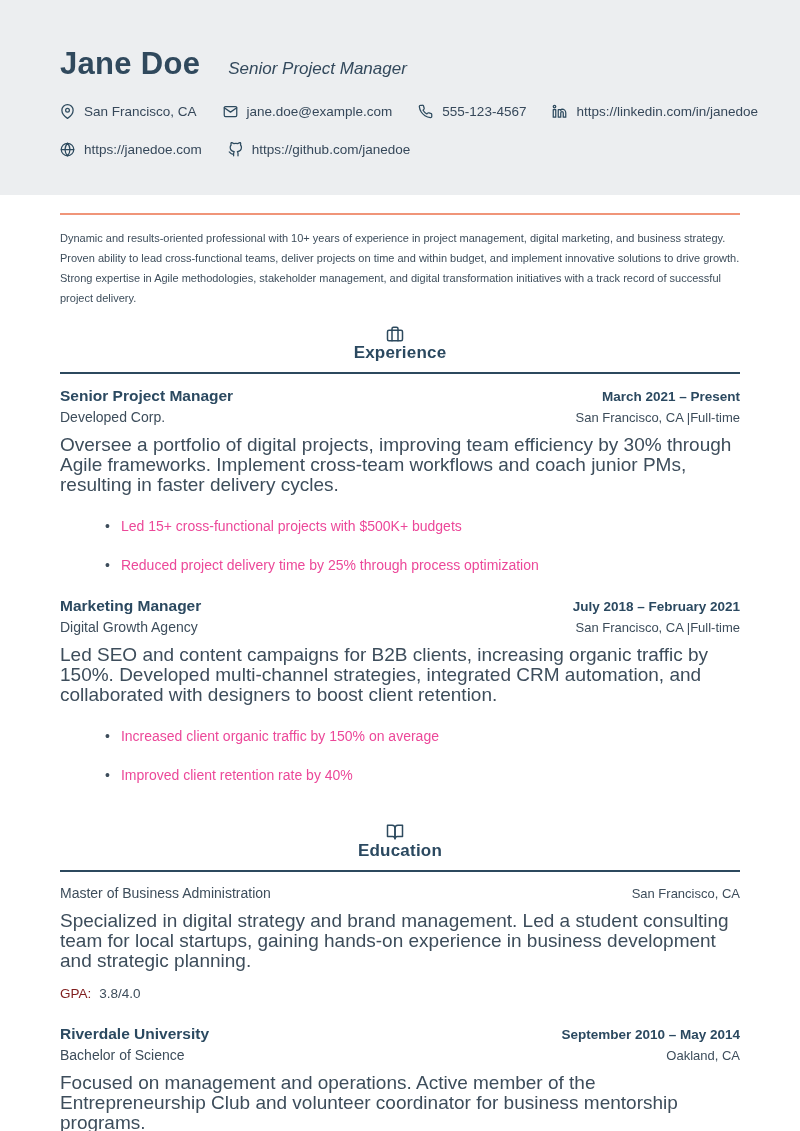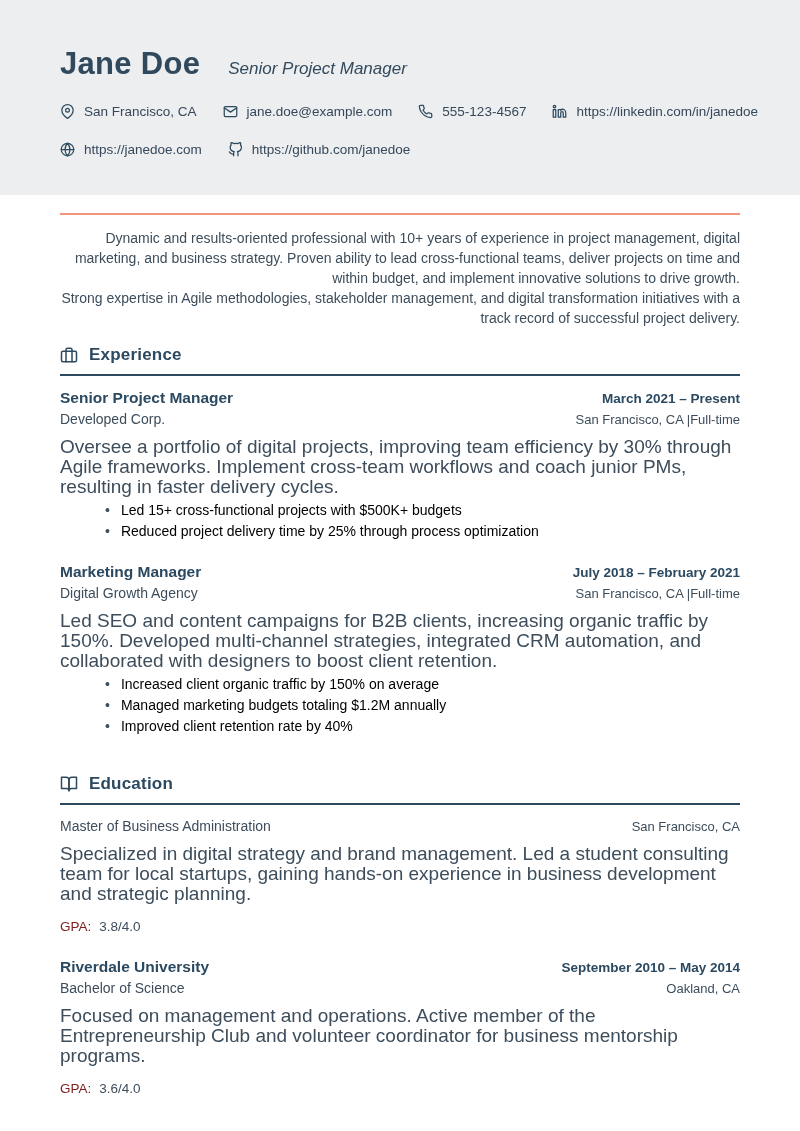--- a/index.html
+++ b/index.html
@@ -31,28 +31,29 @@
     display:flex; align-items:center; margin-right:26px;
     font-size:13.5px; color:#36485a; white-space:nowrap;
   }
   .contact-item .ic { display:inline-flex; margin-right:9px; color:#2d4a5e; }
   .contact-item .ic svg { display:block; }
 
   
   .main { padding:0 60px; }
   .top-divider { border:none; border-top:2px solid #f09579; margin-top:18px; }
 
-  .summary { margin-top:13px; font-size:14px; line-height:20px; color:#3d4d5b;text-align:right; }
+  .summary { margin-top:13px; font-size:11px; line-height:20px; color:#3d4d5b; }
   .summary p { margin:0; }
 
   .section-header {
     display:flex; align-items:center;
     padding-bottom:9px;
     border-bottom:2px solid #2c495e;
     color:#2b4960;
+    flex-direction:column;
   }
   .section-header.no-rule { border-bottom:none; padding-bottom:0; }
   .section-header .ic { display:inline-flex; margin-right:11px; color:#2d4a5e; }
   .section-header .ic svg { display:block; }
   .section-title { font-size:17px; font-weight:bold; letter-spacing:0.2px; }
 
   .section--experience { margin-top:17px; }
   .section--education  { margin-top:40px; }
   .section--skills     { margin-top:46px; }
 
@@ -60,21 +61,21 @@
   .entry + .entry { margin-top:24px; }
   .entry-row { display:flex; justify-content:space-between; align-items:baseline; }
   .entry-row.sub { margin-top:4px; }
   .entry-title { font-size:15.5px; font-weight:bold; color:#2b4960; }
   .entry-dates { font-size:13.5px; font-weight:bold; color:#2b4960; white-space:nowrap; }
   .entry-company { font-size:14px; color:#3d4d5b; }
   .entry-meta { font-size:13px; color:#3d4d5b; white-space:nowrap; }
   .entry-desc { margin-top:10px; font-size:19px; line-height:20px; color:#3d4d5b; }
 
   .bullets { list-style:none; margin-top:6px; padding-left:45px; }
-  .bullets li { display:flex; margin-top:6px; font-size:14px; line-height:15px; color:#000000; }
+  .bullets li { display:flex; margin-top:24px; font-size:14px; line-height:15px; color:#ec4899; }
   .bullets li::before { content:"\2022"; margin-right:11px; color:#3d4d5b; }
 
   .gpa-row { margin-top:15px; font-size:13.5px; }
   .gpa-label { font-weight:normal; color:#7f1d1d; margin-right:8px; }
   .gpa-value { color:#3d4d5b; }
 </style>
 </head>
 <body>
 
 <div class="page">
@@ -187,21 +188,20 @@
           <span class="entry-title">Marketing Manager</span>
           <span class="entry-dates">July 2018 – February 2021</span>
         </div>
         <div class="entry-row sub">
           <span class="entry-company">Digital Growth Agency</span>
           <span class="entry-meta">San Francisco, CA |Full-time</span>
         </div>
         <p class="entry-desc">Led SEO and content campaigns for B2B clients, increasing organic traffic by 150%. Developed multi-channel strategies, integrated CRM automation, and collaborated with designers to boost client retention.</p>
         <ul class="bullets">
           <li>Increased client organic traffic by 150% on average</li>
-          <li>Managed marketing budgets totaling $1.2M annually</li>
           <li>Improved client retention rate by 40%</li>
         </ul>
       </div>
     </div>
 
     <div class="section section--education">
       <div class="section-header">
         <span class="ic">
           <svg width="18" height="18" viewBox="0 0 24 24" fill="none" stroke="currentColor" stroke-width="2" stroke-linecap="round" stroke-linejoin="round">
               <path d="M2 3h6a4 4 0 0 1 4 4v14a3 3 0 0 0-3-3H2z"></path>

